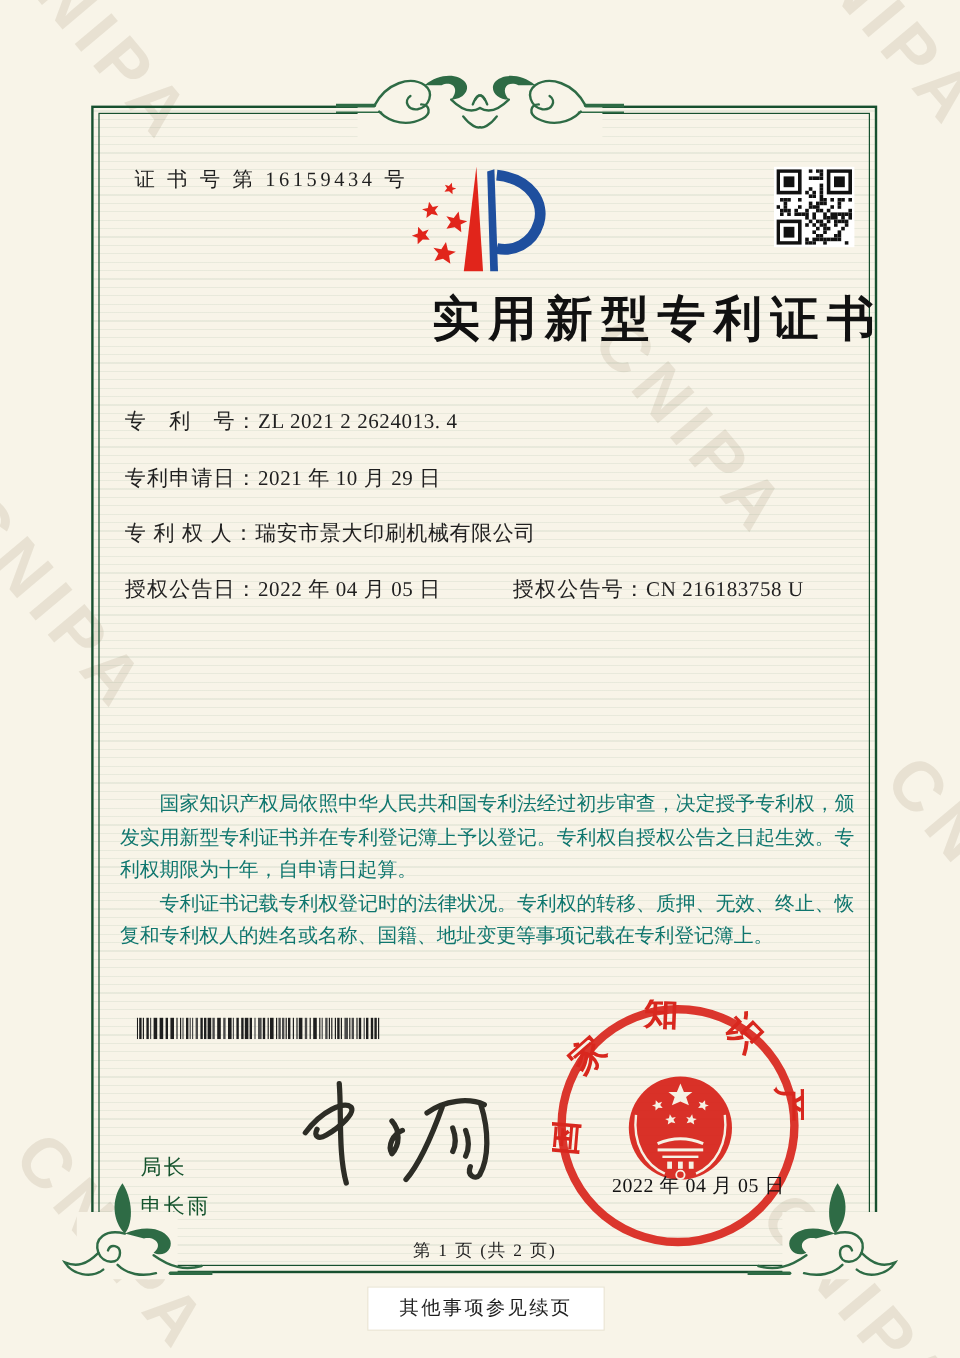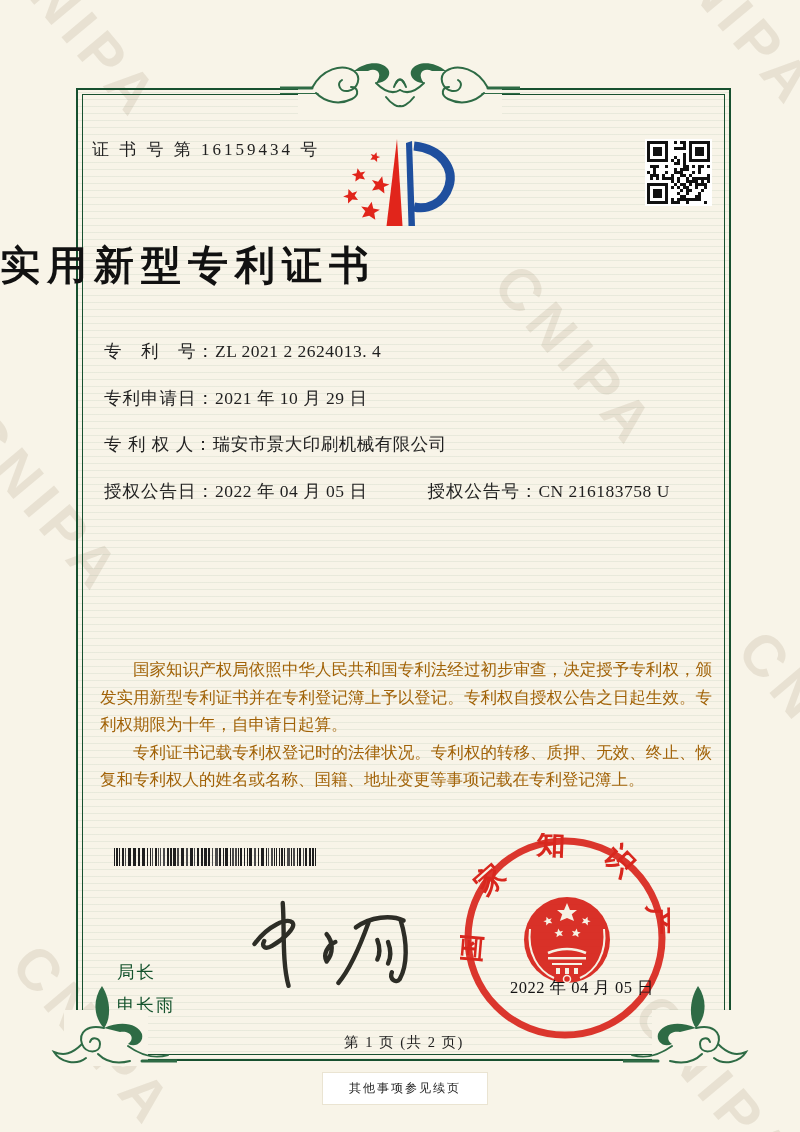--- a/index.html
+++ b/index.html
@@ -14,56 +14,56 @@
 
   
   .frame { position:absolute; left:76px; top:88px; width:655px; height:973px;
            border:2.5px solid #17502f; z-index:2;
            background:repeating-linear-gradient(0deg, rgba(96,138,108,0.10) 0px, rgba(96,138,108,0.10) 1px, rgba(246,243,229,0) 1px, rgba(246,243,229,0) 7px); }
   .frame-inner { position:absolute; left:4px; top:4px; right:4px; bottom:4px;
                  border:1px solid #17502f; }
 
   .content { position:absolute; left:0; top:0; width:800px; height:1132px; z-index:3; }
 
-  .cert-no { position:absolute; left:92px; top:138px; font-size:17px; letter-spacing:3px; }
+  .cert-no { position:absolute; left:112px; top:138px; font-size:17px; letter-spacing:3px; }
 
   .logo { position:absolute; left:330px; top:126px; width:142px; height:112px; }
   .qr { position:absolute; left:645px; top:139px; width:67px; height:67px; background:#fff; padding:2px; }
 
-  .title { position:absolute; left:0; top:238px; width:736px; text-align:left;
+  .title { position:absolute; left:0; top:238px; width:736px; text-align:right;
            font-size:40px; font-weight:bold; letter-spacing:7px; color:#111; }
 
   .fields { position:absolute; left:104px; top:337px; width:610px; font-size:17.5px; }
   .field-row { margin-bottom:18.5px; line-height:28px; white-space:nowrap; }
   .field-label { letter-spacing:1px; }
   .field-value { letter-spacing:0.5px; }
   .grant-gap { display:inline-block; width:60px; }
 
   .paragraphs { position:absolute; left:100px; top:656px; width:612px;
-                font-size:16.5px; line-height:27.5px; text-align:justify; color:#a16207; }
+                font-size:16.5px; line-height:27.5px; text-align:justify; color:#0f766e; }
   .paragraphs p { text-indent:2em; }
 
   .barcode { position:absolute; left:114px; top:848px; width:205px; height:18px; }
 
   .signer { position:absolute; left:117px; top:912px; font-family:"Liberation Sans","DejaVu Sans",sans-serif;
             font-weight:normal; font-size:17.5px; line-height:33px; letter-spacing:2px; color:#14532d;margin-top:44px; }
   .signature { position:absolute; left:233px; top:893px; width:195px; height:98px; }
 
   .seal { position:absolute; left:460px; top:833px; width:210px; height:210px; }
   .seal-arc-text { font-size:29px; letter-spacing:35px; font-weight:bold; fill:#d8271e;
                    font-family:"Liberation Serif","DejaVu Serif",serif; }
   .seal-date { position:absolute; left:497px; top:977px; width:170px; text-align:center;
                font-size:16.5px; letter-spacing:0.5px; color:#141414; white-space:nowrap; }
 
   .page-number { position:absolute; left:404px; top:1033px; transform:translateX(-50%);
                  font-size:14.5px; letter-spacing:1.5px; }
 
   .footer-note { position:absolute; left:405px; top:1072px; transform:translateX(-50%);
                  background:#ffffff; border:1px solid #eae4d2; padding:7px 26px;
-                 font-size:12px; letter-spacing:2px; z-index:4; }
+                 font-size:16px; letter-spacing:2px; z-index:4; }
 
   .ornament-top { position:absolute; left:280px; top:57px; width:240px; height:62px; z-index:4; }
   .ornament-corner { position:absolute; width:135px; height:84px; z-index:4; }
   .oc-left { left:42px; top:984px; }
   .oc-right { left:623px; top:984px; transform:scaleX(-1); }
 </style>
 </head>
 <body>
 
 <div class="page">

